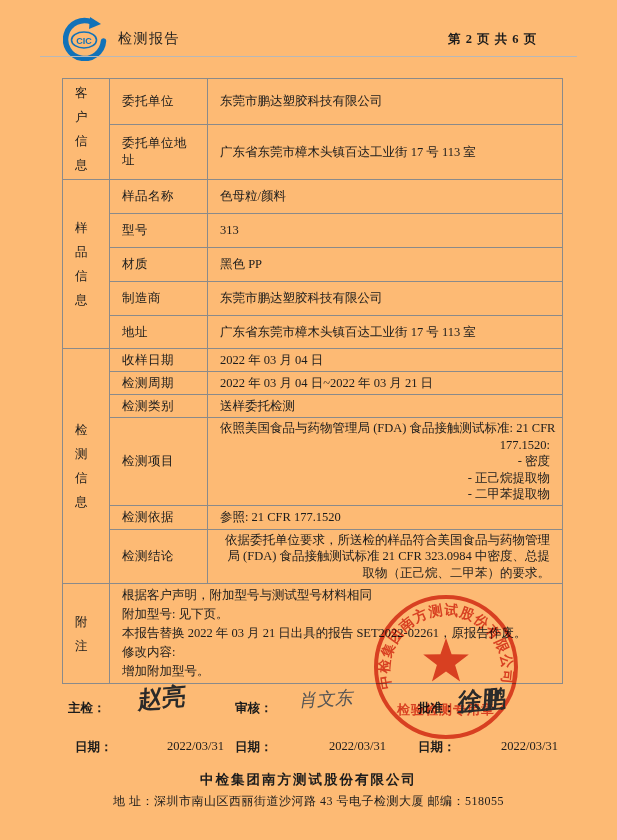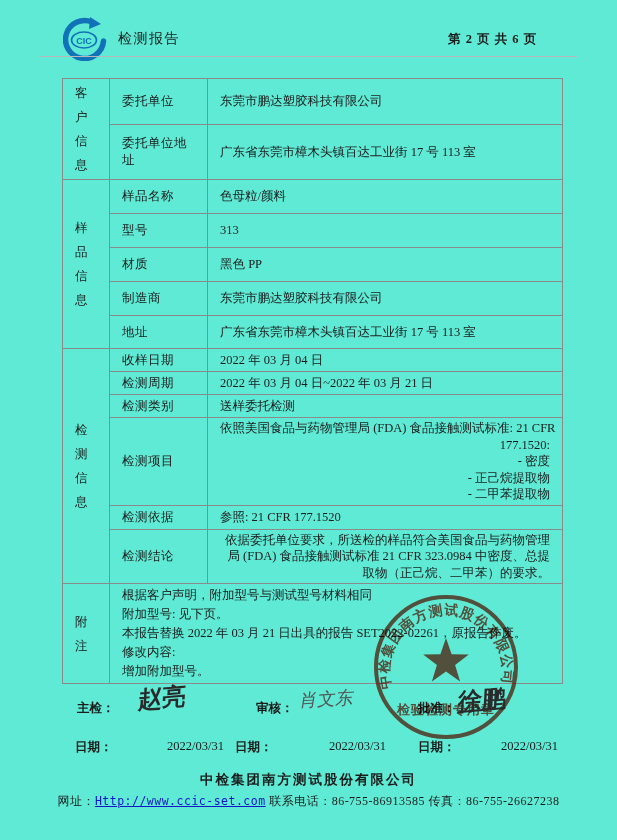--- a/index.html
+++ b/index.html
@@ -2,21 +2,21 @@
 <html><head>
 <meta charset="utf-8">
 <style>
   * { margin:0; padding:0; box-sizing:border-box; }
   html,body { background:#ffffff; }
   body {
     width:617px; height:840px;
     font-family:"Liberation Serif","DejaVu Serif",serif;
     color:#1c1c1c;
   }
-  .page { position:relative; width:617px; height:840px; background:#5eead4; overflow:hidden; }
+  .page { position:relative; width:617px; height:840px; background:#fdba74; overflow:hidden; }
 
   
   .logo { position:absolute; left:63px; top:17px; width:44px; height:44px; }
   .hdr-title { position:absolute; left:118px; top:30px; font-size:14px; font-weight:normal; letter-spacing:1.5px; }
   .hdr-no { position:absolute; left:238px; top:31px; font-size:12.5px; font-weight:bold; }
   .hdr-page { position:absolute; left:448px; top:31px; font-size:12.5px; font-weight:bold; letter-spacing:1px; white-space:nowrap; }
   .hdr-rule { position:absolute; left:40px; top:56px; width:537px; height:0; border-top:1px solid #b8b8b8; }
 
   
   table.report { position:absolute; left:62px; top:78px; width:501px; border-collapse:collapse; table-layout:fixed; }
@@ -154,23 +154,23 @@
         <div class="tline">根据客户声明，附加型号与测试型号材料相同</div>
         <div class="tline">附加型号: 见下页。</div>
         <div class="tline">本报告替换 2022 年 03 月 21 日出具的报告 SET2022-02261，原报告作废。</div>
         <div class="tline">修改内容:</div>
         <div class="tline">增加附加型号。</div>
       </td>
     </tr>
   </tbody>
     </table>
 
-  <span class="sig-label" style="left:77px; top:700px;">主检：</span>
+  <span class="sig-label" style="left:68px; top:700px;">主检：</span>
   <span class="sig-name sig1">赵亮</span>
-  <span class="sig-label" style="left:235px; top:700px;margin-left:21px;">审核：</span>
+  <span class="sig-label" style="left:235px; top:700px;">审核：</span>
   <span class="sig-name sig2">肖文东</span>
   <span class="sig-label" style="left:418px; top:700px;">批准：</span>
   <span class="sig-name sig3">徐鹏</span>
 
   <span class="sig-label" style="left:75px; top:739px;">日期：</span>
   <span class="sig-date" style="left:128px; top:739px;">2022/03/31</span>
   <span class="sig-label" style="left:235px; top:739px;">日期：</span>
   <span class="sig-date" style="left:290px; top:739px;">2022/03/31</span>
   <span class="sig-label" style="left:418px; top:739px;">日期：</span>
   <span class="sig-date" style="left:462px; top:739px;">2022/03/31</span>
@@ -182,16 +182,16 @@
     <circle cx="75" cy="75" r="70" fill="none" stroke="#d5402e" stroke-width="4"></circle>
     <text font-size="14" font-weight="bold" fill="#d5402e" letter-spacing="1">
       <textPath href="#ringArc" startOffset="2" textLength="208" lengthAdjust="spacingAndGlyphs">中检集团南方测试股份有限公司</textPath>
     </text>
     <polygon fill="#d5402e" points="75,46 80.6,62.2 97.8,62.6 84.1,73.0 89.1,89.4 75,79.6 60.9,89.4 65.9,73.0 52.2,62.6 69.4,62.2"></polygon>
     <text x="75" y="122" text-anchor="middle" font-size="13" font-weight="bold" fill="#d5402e" letter-spacing="1">检验检测专用章</text>
   </svg>
 
   <div class="footer">
     <div class="f-company">中检集团南方测试股份有限公司</div>
-    <div class="f-line"><span>网址：</span><a class="f-url" href="#">Http://www.ccic-set.com</a><span> 联系电话：86-755-86913585 传真：86-755-26627238</span></div>
+    <div class="f-line">地  址：深圳市南山区西丽街道沙河路 43 号电子检测大厦  邮编：518055</div>
   </div>
 
 </div>
 
 </body></html>

